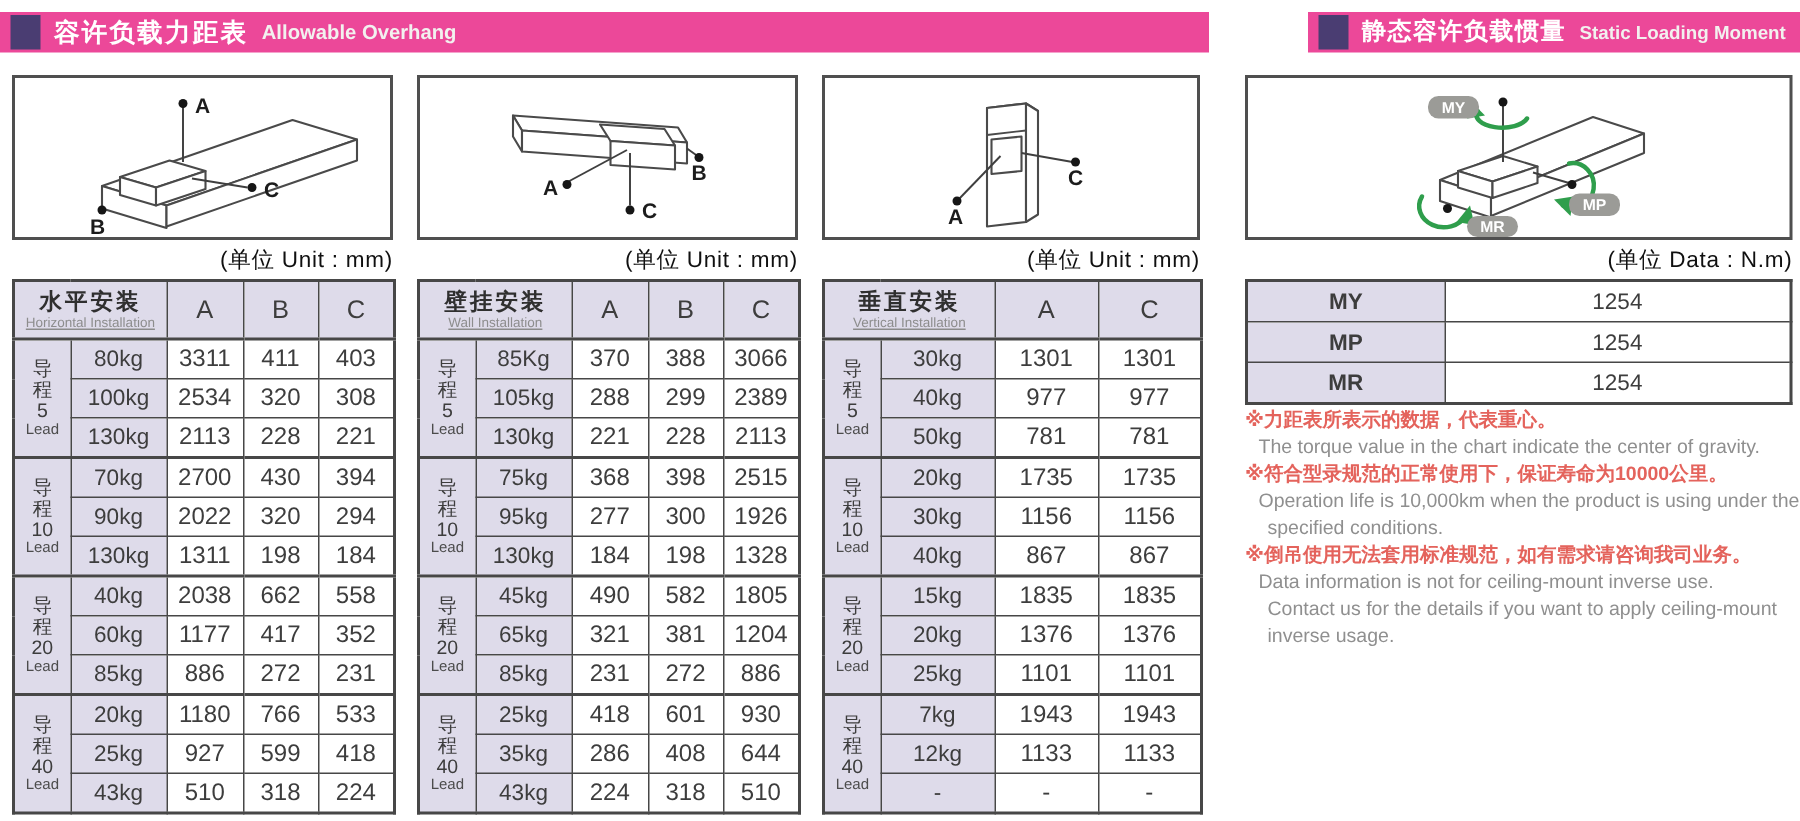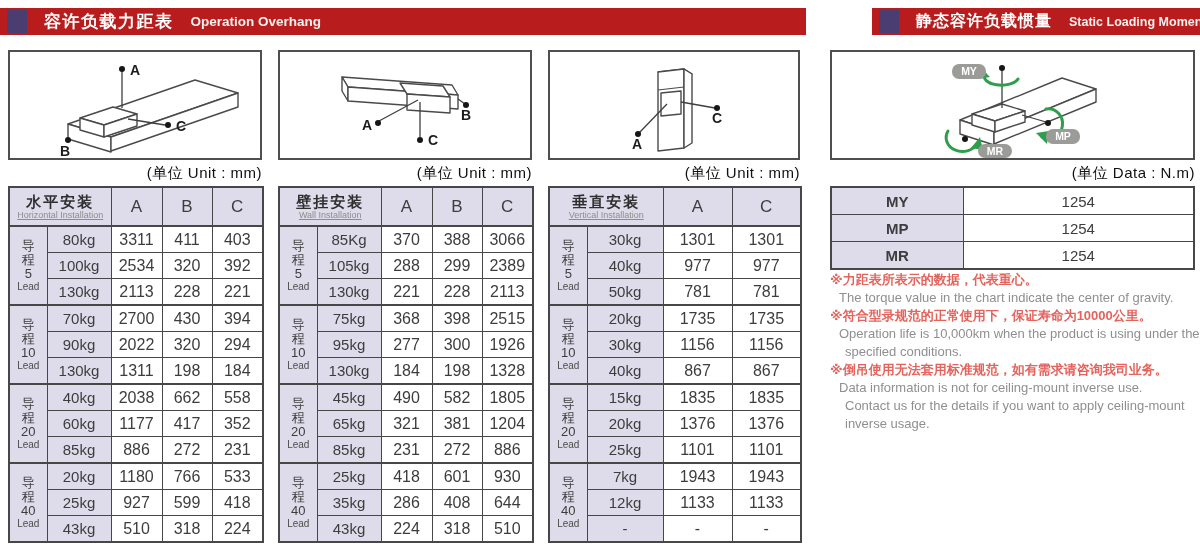--- a/index.html
+++ b/index.html
@@ -2,21 +2,21 @@
 <html><head>
 <meta charset="utf-8">
 <style>
   html,body{margin:0;padding:0;}
   body{
     width:1200px;height:547px;position:relative;background:#ffffff;
     font-family:"Liberation Sans","DejaVu Sans",sans-serif;overflow:hidden;
   }
   .abs{position:absolute;}
   
-  .bar{position:absolute;top:8px;height:27px;background:#b91c1c;display:flex;align-items:center;gap:17px;}
+  .bar{position:absolute;top:8px;height:27px;background:#ec4899;display:flex;align-items:center;gap:9px;}
   .sq{width:20px;height:23px;background:#4a3d72;margin-left:7px;flex:0 0 auto;}
   .bzh{color:#ffffff;font-weight:bold;font-size:17px;letter-spacing:1.5px;white-space:nowrap;}
   .ben{color:#f2f1ef;font-weight:bold;font-size:13.5px;white-space:nowrap;}
   .bar.small .bzh{font-size:16px;letter-spacing:1px;}
   .bar.small .ben{font-size:12.5px;}
   
   .dbox{position:absolute;top:50px;height:110px;border:2px solid #4f4f4f;background:#fff;box-sizing:border-box;}
   .dbox svg{display:block;}
   .beam polygon{fill:#ffffff;stroke:#4a4a4a;stroke-width:1.4;stroke-linejoin:round;}
   .beam line{stroke:#4a4a4a;stroke-width:1.2;}
@@ -52,21 +52,21 @@
   .note-zh{color:#e4635c;font-size:13px;font-weight:600;line-height:18px;}
   .note-en{color:#8f8f8f;font-size:13px;line-height:18px;padding-left:9px;}
   .note-en.cont{padding-left:15px;}
 </style>
 </head>
 <body>
 
 <div class="bar" style="left:0;width:806px;">
   <span class="sq"></span>
   <span class="bzh">容许负载力距表</span>
-  <span class="ben">Operation Overhang</span>
+  <span class="ben">Allowable Overhang</span>
 </div>
 <div class="bar small" style="left:872px;width:432px;">
   <span class="sq"></span>
   <span class="bzh">静态容许负载惯量</span>
   <span class="ben">Static Loading Moment</span>
 </div>
 
 <div class="dbox" style="left:8px;width:254px;">
   <svg width="250" height="106" viewBox="0 0 250 106">
     <g class="beam">
@@ -198,21 +198,21 @@
           </td>
           <td class="hd wcell">80kg</td>
           <td class="vcell">3311</td>
           <td class="vcell">411</td>
           <td class="vcell">403</td>
         </tr>
         <tr class="drow">
           <td class="hd wcell">100kg</td>
           <td class="vcell">2534</td>
           <td class="vcell">320</td>
-          <td class="vcell">392</td>
+          <td class="vcell">308</td>
         </tr>
         <tr class="drow">
           <td class="hd wcell">130kg</td>
           <td class="vcell">2113</td>
           <td class="vcell">228</td>
           <td class="vcell">221</td>
         </tr>
         <tr class="drow gs">
           <td class="hd lead" rowspan="3">
             <div class="lz">导</div>

